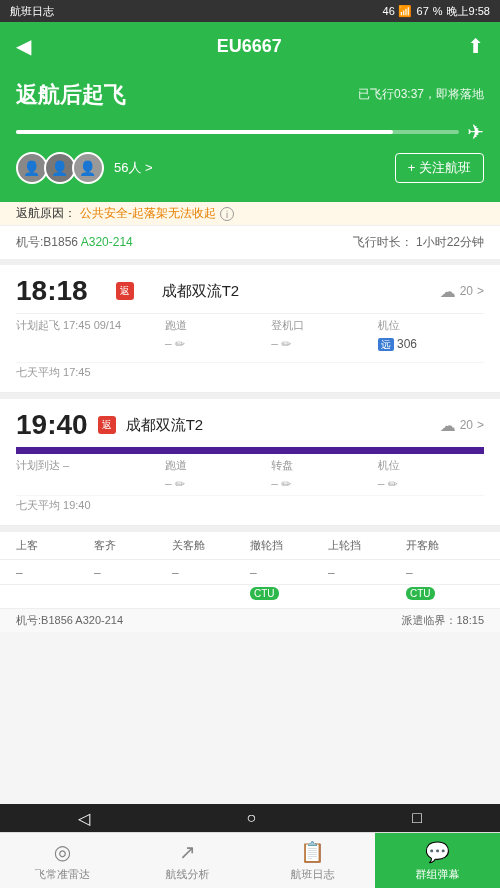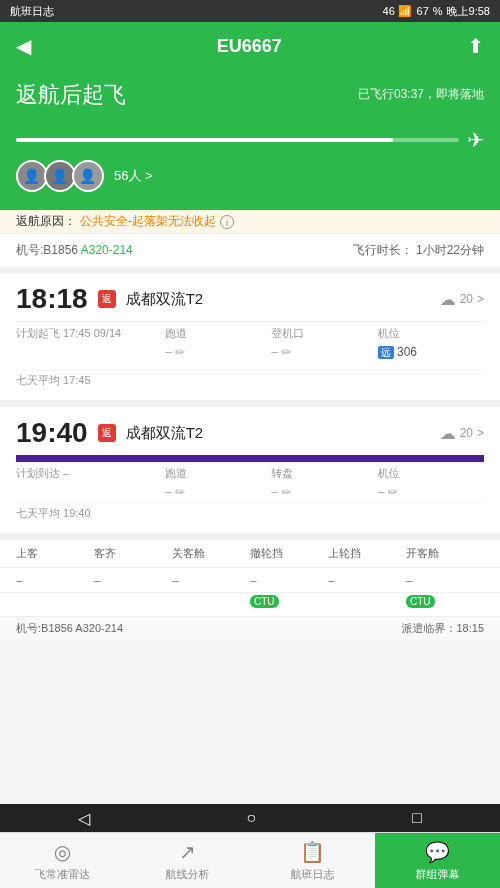--- a/index.html
+++ b/index.html
@@ -38,21 +38,21 @@
     }
     .header-title { font-size: 18px; font-weight: 600; }
     .header-icon { font-size: 20px; cursor: pointer; }
 
     
     .flight-banner {
       background: #2db84b;
       color: white;
       padding: 10px 16px 6px 16px;
     }
-    .flight-status-text { font-size: 22px; font-weight: normal; margin-bottom: 8px; }
+    .flight-status-text { font-size: 22px; font-weight: bold; margin-bottom: 0; }
     .progress-bar-container {
       margin: 10px 0 8px 0;
       display: flex;
       align-items: center;
       gap: 8px;
     }
     .progress-bar-track {
       flex: 1;
       height: 4px;
       background: rgba(255,255,255,0.4);
@@ -283,20 +283,21 @@
       </div>
       <span class="plane-icon">✈</span>
     </div>
     <div class="followers-row">
       <div class="avatars-group">
         <div class="avatar-circle" style="background:#888;">👤</div>
         <div class="avatar-circle" style="background:#777;">👤</div>
         <div class="avatar-circle" style="background:#999;">👤</div>
         <span class="followers-count">56人 &gt;</span>
       </div>
+      <button class="follow-btn">+ 关注航班</button>
     </div>
   </div>
 
   <div class="reason-bar">
     <span class="reason-label">返航原因：</span>
     <span class="reason-value">公共安全-起落架无法收起</span>
     <span class="info-icon">ℹ</span>
   </div>
 
   <div class="flight-info">
@@ -305,21 +306,21 @@
       <a>A320-214</a>
     </span>
     <span>
       <span>飞行时长：</span>
       <span>1小时22分钟</span>
     </span>
   </div>
 
   <div class="dep-arr-block">
     <div class="dep-arr-top">
-      <div style="display:flex; align-items:center; gap:6px;">
+      <div style="display:flex; align-items:center; gap:24px;">
         <span class="dep-arr-time">18:18</span>
         <span class="badge-return">返</span>
         <span class="dep-arr-name">成都双流T2</span>
       </div>
       <div class="weather-right">
         <span class="cloud-icon">☁</span>
         <span>20</span>
         <span>&gt;</span>
       </div>
     </div>

